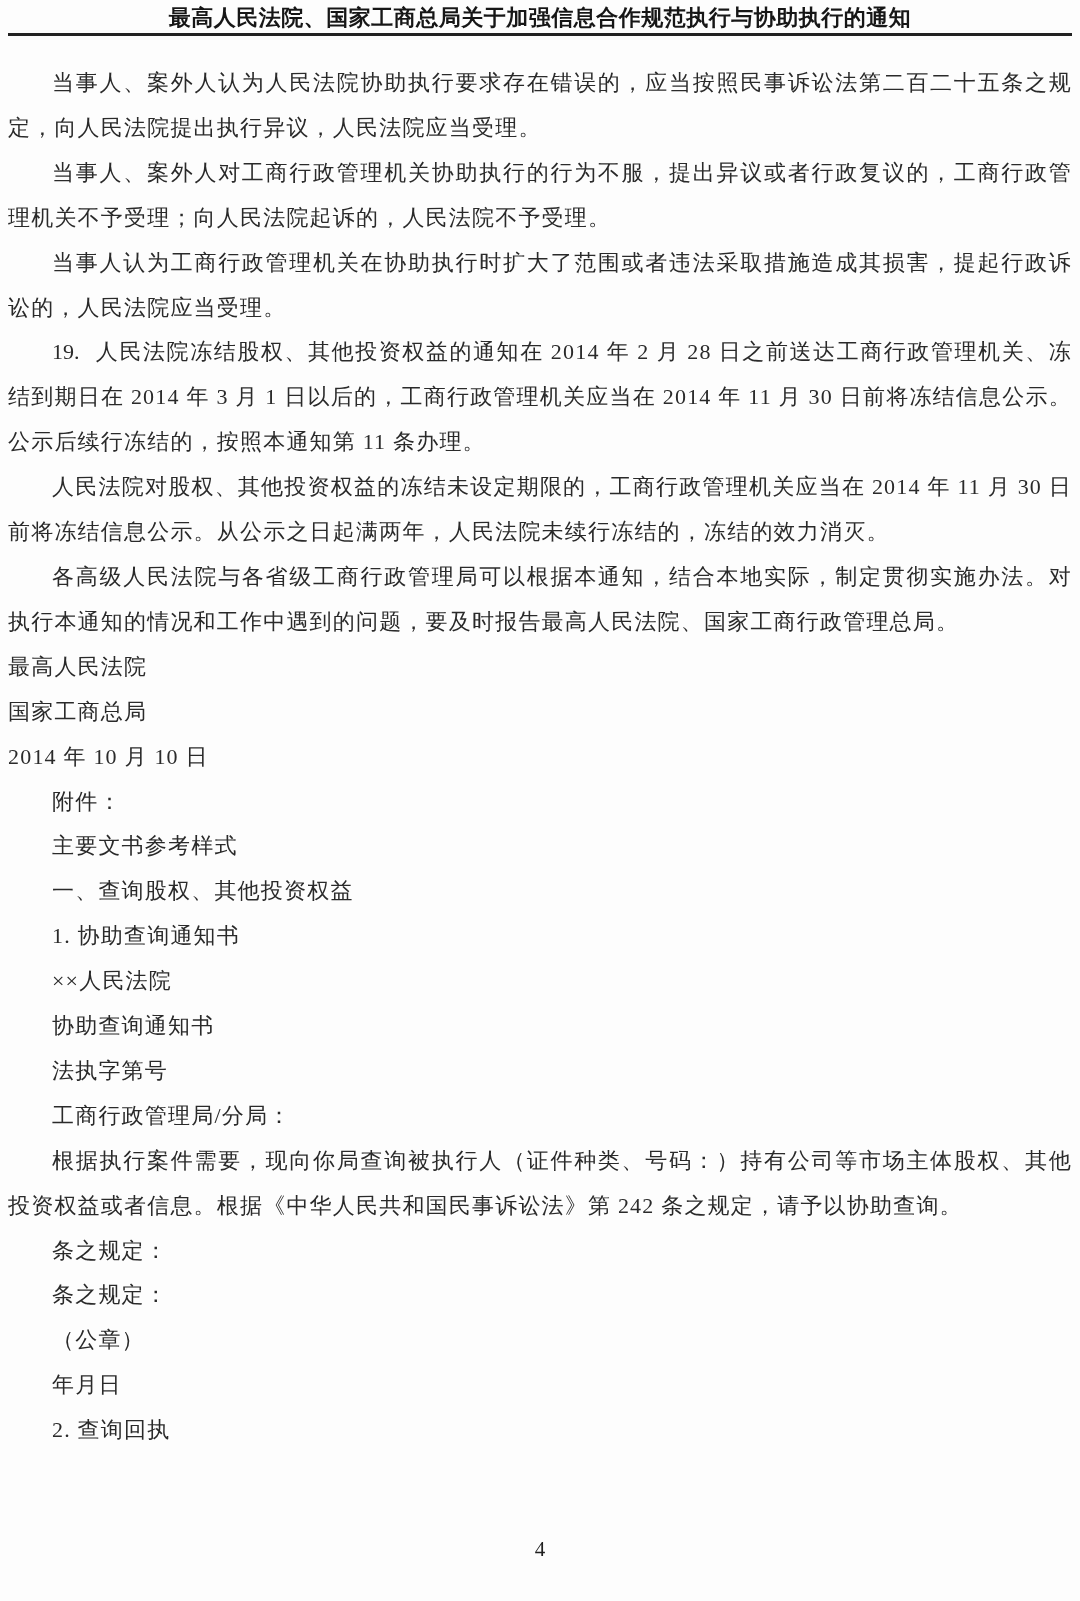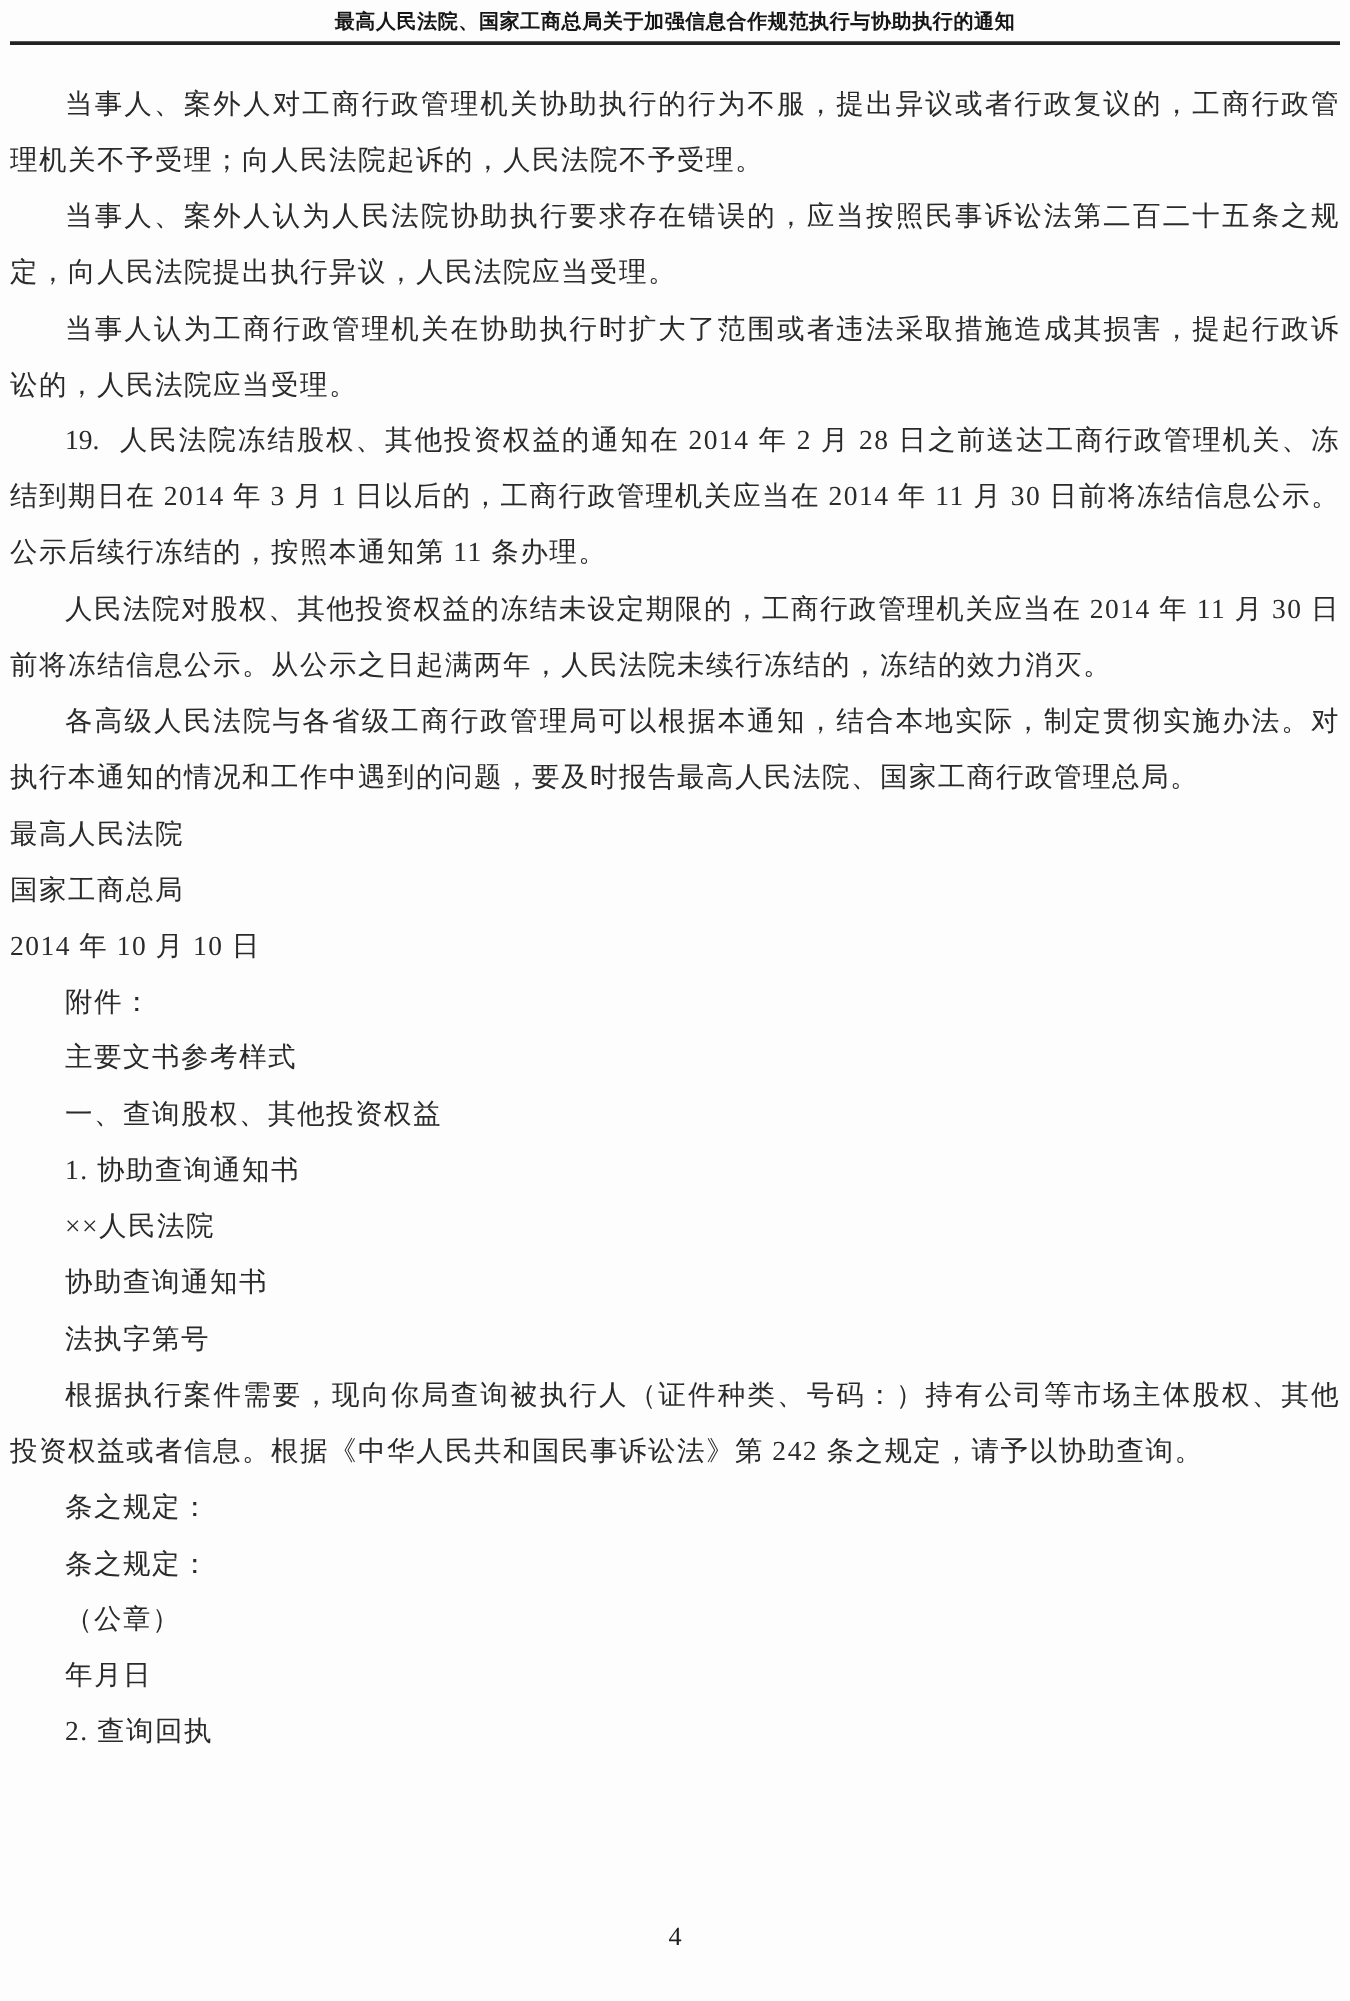--- a/index.html
+++ b/index.html
@@ -10,21 +10,21 @@
     background: #fdfdfd;
     overflow: hidden;
     font-family: "Liberation Serif", "DejaVu Serif", serif;
     color: #2a2a2a;
   }
   .header-title {
     padding-top: 7px;
     text-align: center;
     font-family: "Liberation Sans", "DejaVu Sans", sans-serif;
     font-weight: 700;
-    font-size: 16px;
+    font-size: 22px;
     line-height: 22px;
     color: #161616;
     letter-spacing: 0.5px;
   }
   .header-rule {
     margin: 4px 8px 0 8px;
     height: 0;
     border-top: 3px solid #222222;
   }
   .content {
@@ -66,40 +66,41 @@
 
 <div class="page">
 
   <div class="header">
     <div class="header-title">最高人民法院、国家工商总局关于加强信息合作规范执行与协助执行的通知</div>
     <div class="header-rule"></div>
   </div>
 
   <div class="content">
 
+    <p>当事人、案外人认为人民法院协助执行要求存在错误的，应当按照民事诉讼法第二百二十五条之规定，向人民法院提出执行异议，人民法院应当受理。</p>
     <p>当事人、案外人对工商行政管理机关协助执行的行为不服，提出异议或者行政复议的，工商行政管理机关不予受理；向人民法院起诉的，人民法院不予受理。</p>
-    <p>当事人、案外人认为人民法院协助执行要求存在错误的，应当按照民事诉讼法第二百二十五条之规定，向人民法院提出执行异议，人民法院应当受理。</p>
     <p>当事人认为工商行政管理机关在协助执行时扩大了范围或者违法采取措施造成其损害，提起行政诉讼的，人民法院应当受理。</p>
 
     <p><b class="item-num">19.</b><span>人民法院冻结股权、其他投资权益的通知在 2014 年 2 月 28 日之前送达工商行政管理机关、冻结到期日在 2014 年 3 月 1 日以后的，工商行政管理机关应当在 2014 年 11 月 30 日前将冻结信息公示。公示后续行冻结的，按照本通知第 11 条办理。</span></p>
 
     <p>人民法院对股权、其他投资权益的冻结未设定期限的，工商行政管理机关应当在 2014 年 11 月 30 日前将冻结信息公示。从公示之日起满两年，人民法院未续行冻结的，冻结的效力消灭。</p>
     <p>各高级人民法院与各省级工商行政管理局可以根据本通知，结合本地实际，制定贯彻实施办法。对执行本通知的情况和工作中遇到的问题，要及时报告最高人民法院、国家工商行政管理总局。</p>
 
     <p class="sig sig-name">最高人民法院</p>
     <p class="sig sig-name">国家工商总局</p>
     <p class="sig sig-date">2014 年 10 月 10 日</p>
 
     <p>附件：</p>
     <p>主要文书参考样式</p>
     <p>一、查询股权、其他投资权益</p>
     <p>1. 协助查询通知书</p>
     <p>××人民法院</p>
     <p>协助查询通知书</p>
     <p>法执字第号</p>
+    <p>工商行政管理局/分局：</p>
 
     <p>根据执行案件需要，现向你局查询被执行人（证件种类、号码：）持有公司等市场主体股权、其他投资权益或者信息。根据《中华人民共和国民事诉讼法》第 242 条之规定，请予以协助查询。</p>
 
     <p>条之规定：</p>
     <p>条之规定：</p>
     <p>（公章）</p>
     <p>年月日</p>
     <p>2. 查询回执</p>
 
   </div>

